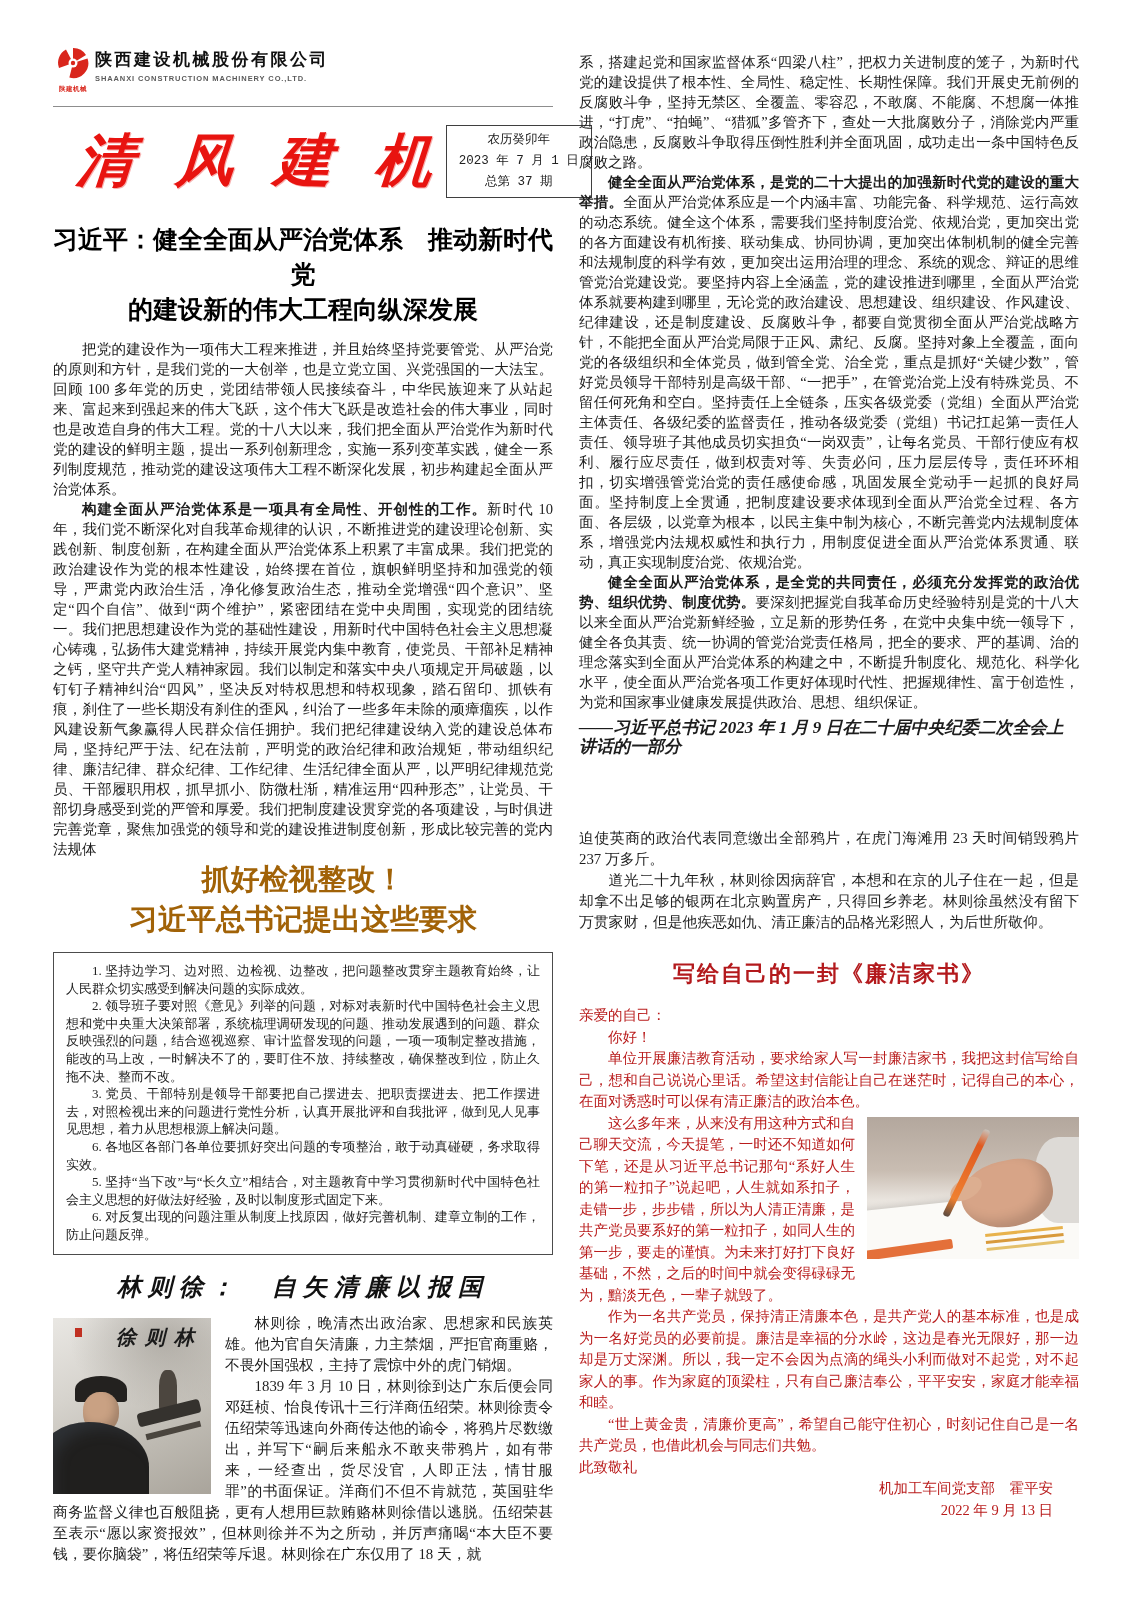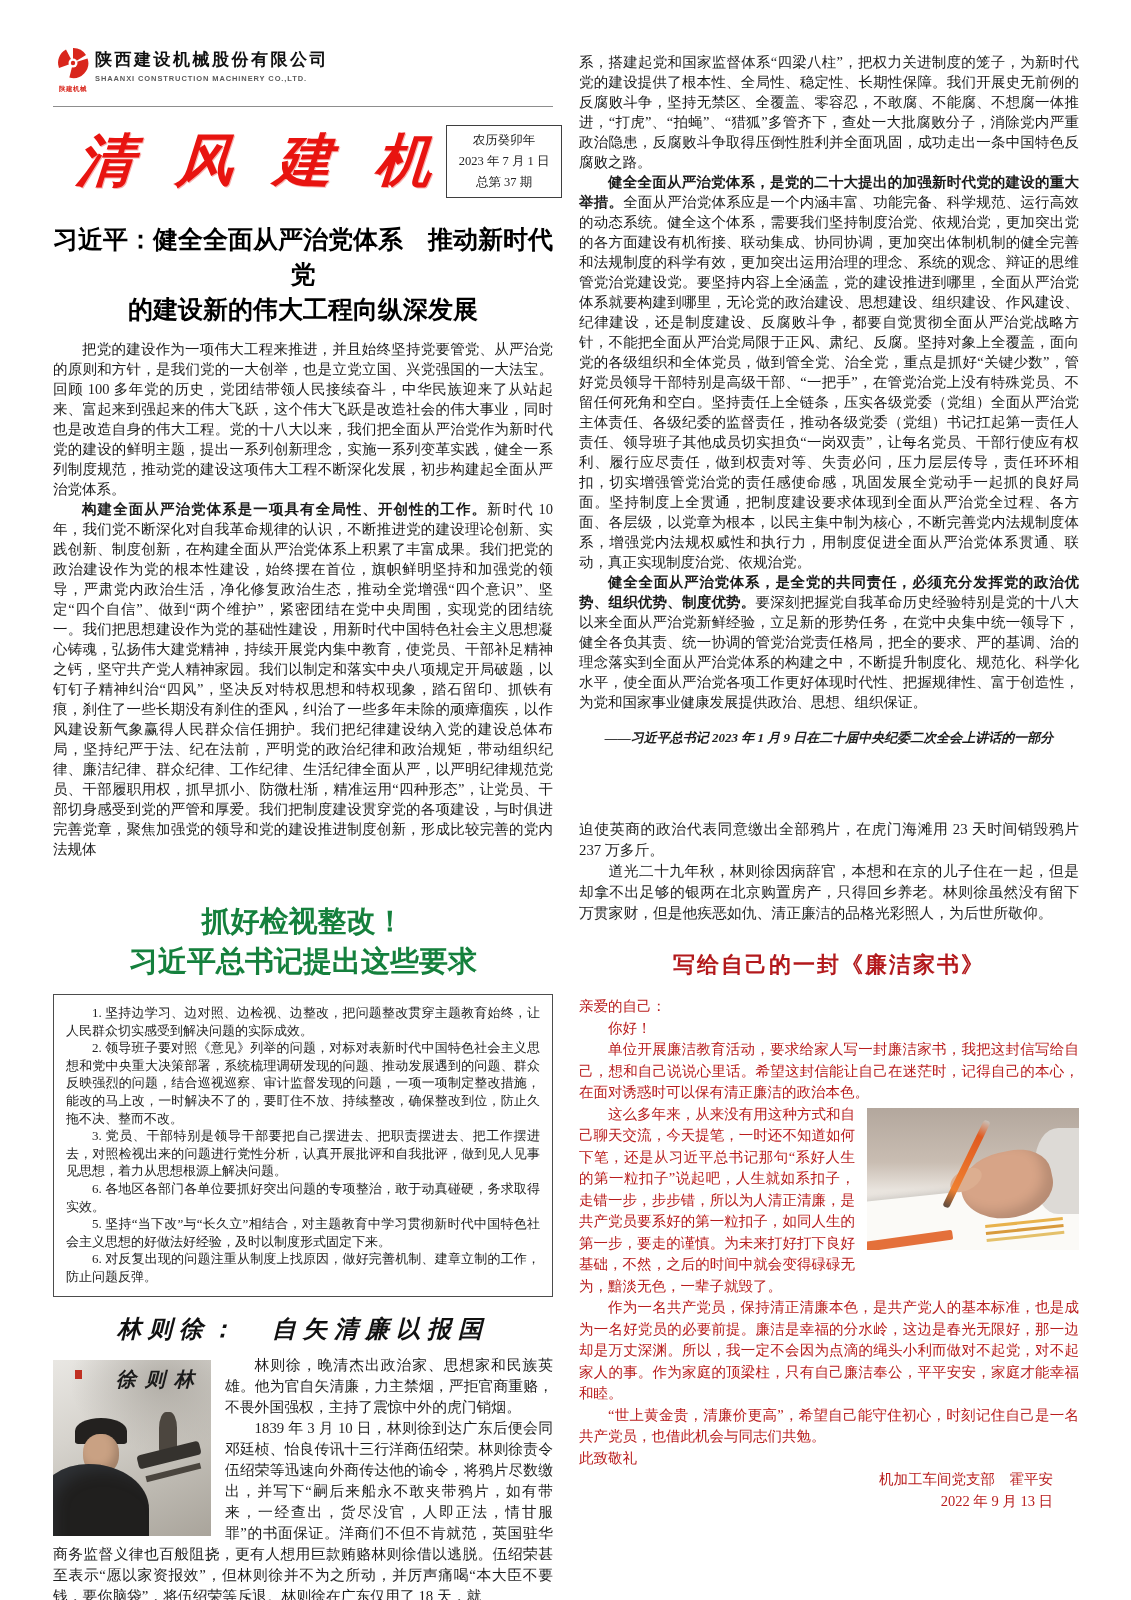--- a/index.html
+++ b/index.html
@@ -20,32 +20,32 @@
   .company-cn { font-family:"Liberation Sans","DejaVu Sans",sans-serif; font-weight:bold; font-size:17px; letter-spacing:2.5px; color:#111; }
   .company-en { font-family:"Liberation Sans","DejaVu Sans",sans-serif; font-size:7.5px; color:#5a5a5a; letter-spacing:0.9px; margin-top:3px; font-weight:bold; }
 
   
   .masthead-row { display:flex; justify-content:space-between; align-items:center; padding:16px 4px 6px 24px; }
   .masthead-title {
     color:#e81410; font-size:57px; font-weight:bold; letter-spacing:14px; white-space:nowrap;
     font-family:"Liberation Serif","DejaVu Serif",serif; font-style:italic;
     transform:skewX(-4deg); text-shadow:1px 1px 0 #e8141055;
   }
-  .issue-box { border:1px solid #3f3f3f; padding:4px 12px; text-align:center; font-size:12.5px; line-height:21px; color:#222; white-space:nowrap; }
+  .issue-box { border:1px solid #3f3f3f; padding:4px 12px; text-align:center; font-size:12.5px; line-height:21px; color:#222; white-space:nowrap;font-family:Liberation Mono, monospace; }
 
   
   .art-title { text-align:center; font-family:Liberation Sans, sans-serif; font-weight:bold; font-size:25px; line-height:35px; margin:16px 0 12px; color:#000; }
   .bodytext { font-size:14.5px; line-height:20px; text-align:justify; color:#1c1c1c; }
   .bodytext.indent { text-indent:2em; }
   .bodytext b { font-weight:bold; }
   .rcol-top { padding-top:52px; }
-  .attribution { font-size:13px; font-weight:bold; font-style:italic; text-align:center; margin-top:16px; line-height:19px; }
+  .attribution { font-size:17px; font-weight:bold; font-style:italic; text-align:left; margin-top:6px; line-height:19px; }
 
   
-  .sec-heading { text-align:center; font-family:"Liberation Sans","DejaVu Sans",sans-serif; font-weight:bold; font-size:29px; line-height:40px; margin-top:42px; color:#15803d; }
+  .sec-heading { text-align:center; font-family:"Liberation Sans","DejaVu Sans",sans-serif; font-weight:bold; font-size:29px; line-height:40px; color:#a16207; }
   .rule-box { border:1.5px solid #4c4c4c; margin-top:13px; padding:9px 12px 10px; }
   .box-item { font-size:13px; line-height:17.6px; text-align:justify; text-indent:2em; color:#222; }
 
   
   .calli-title { text-align:center; font-weight:bold; font-style:italic; font-size:24px; letter-spacing:7px; margin:16px 0 10px; color:#111; }
   .kai { font-size:14.8px; line-height:21px; text-align:justify; color:#1e1e1e; }
   .kai.indent { text-indent:2em; }
   .portrait { float:left; width:158px; height:176px; margin:5px 14px 4px 0; position:relative; overflow:hidden;
     background:linear-gradient(155deg,#e9e7e3 0%,#d6d3cd 35%,#bdb9b1 70%,#a9a49b 100%); }
   .portrait .wash { position:absolute; left:0; top:0; right:0; height:60%; background:radial-gradient(ellipse at 70% 20%, #8f8a8288 0%, transparent 60%); }

